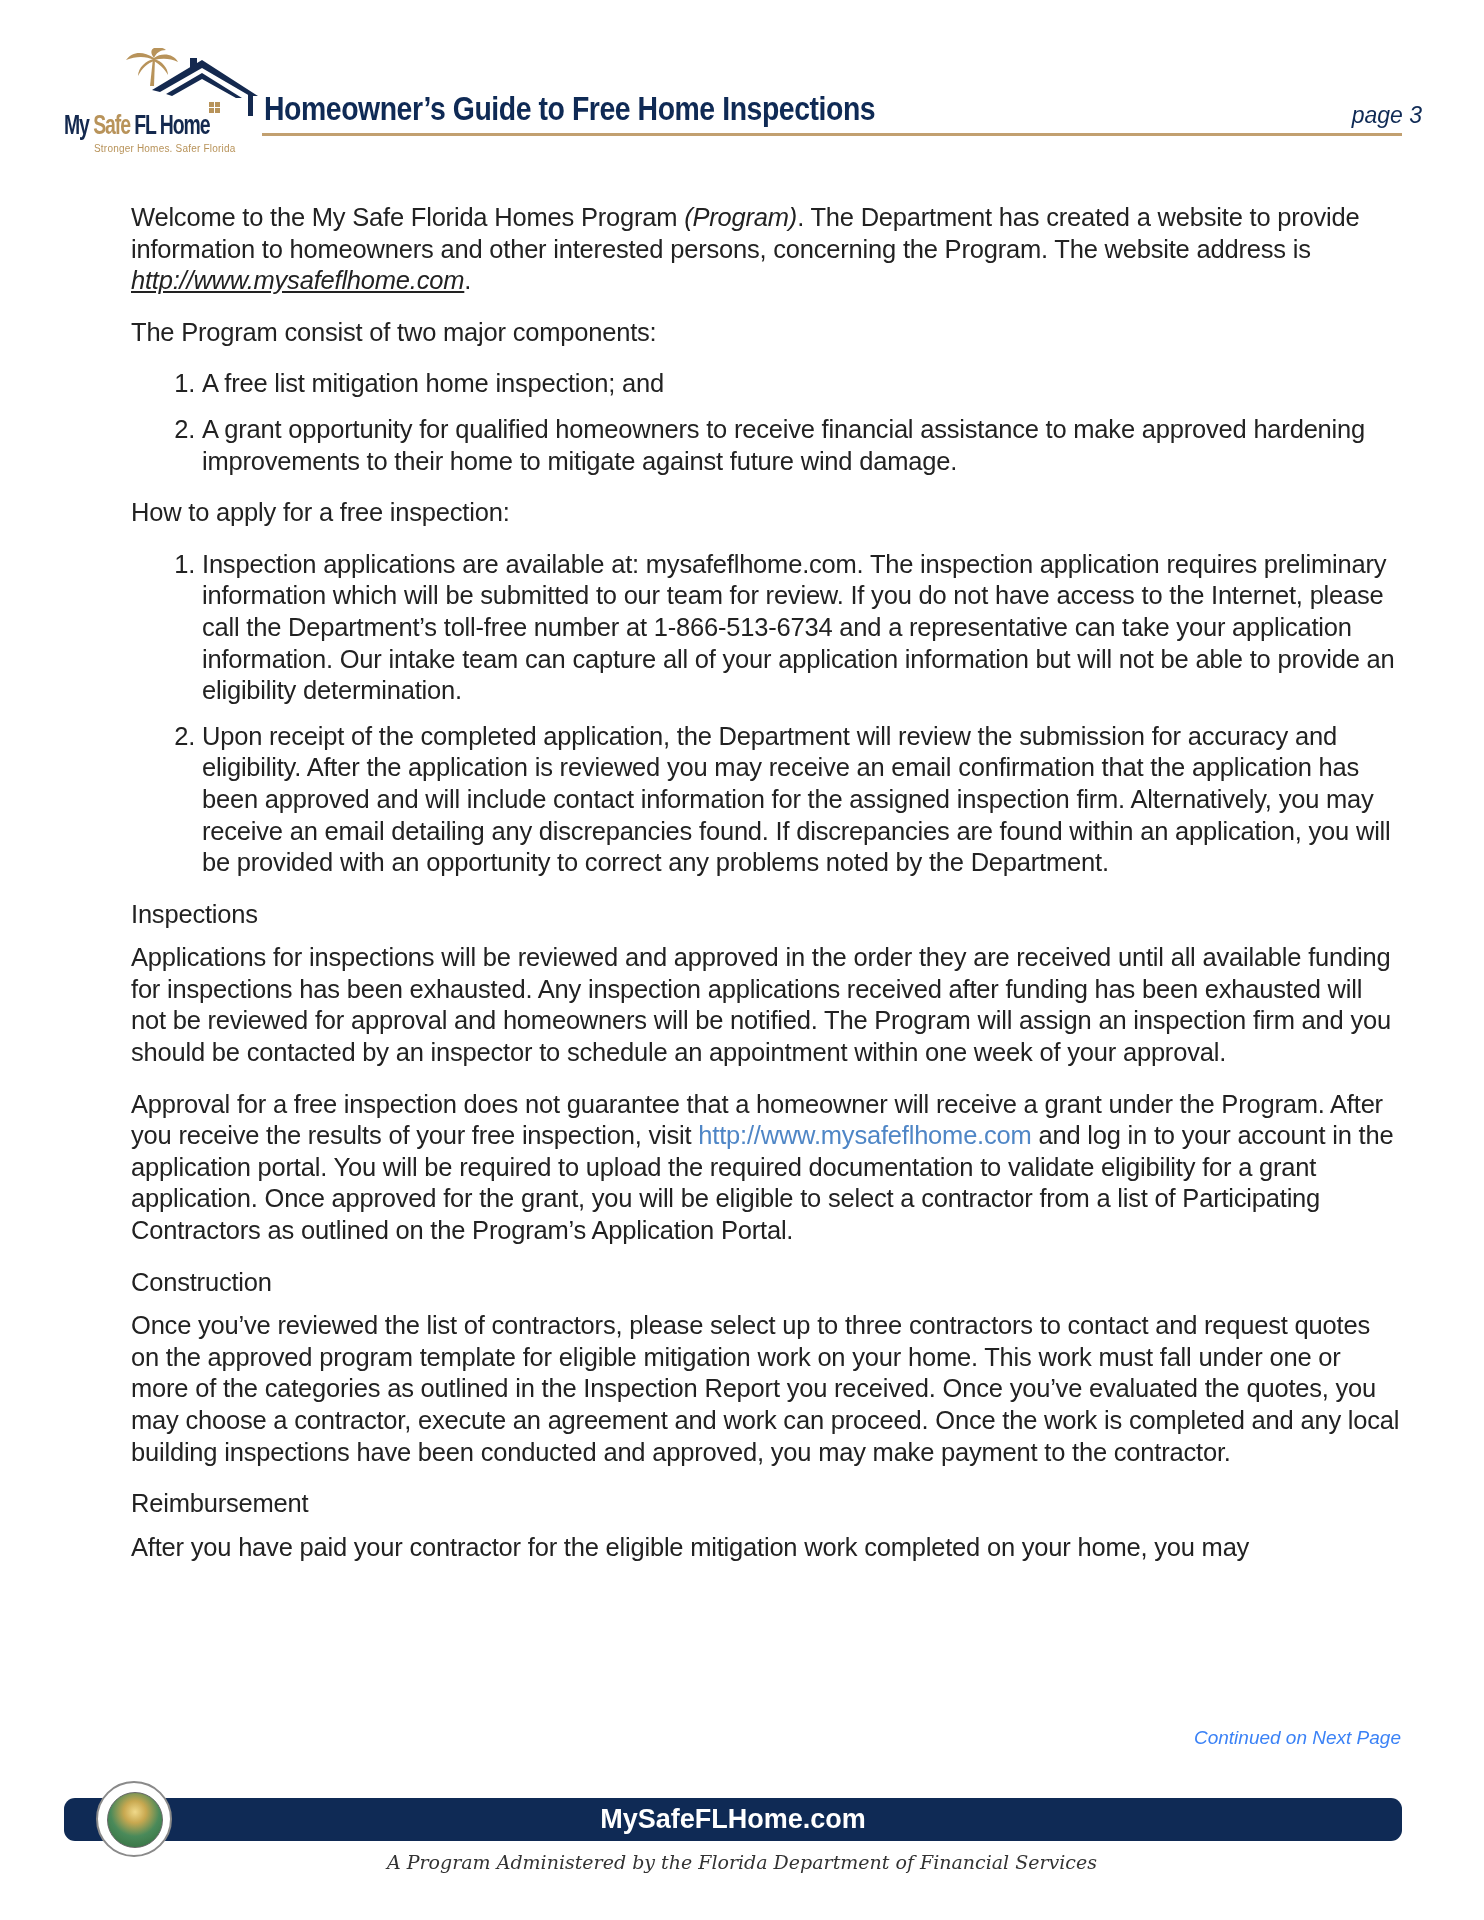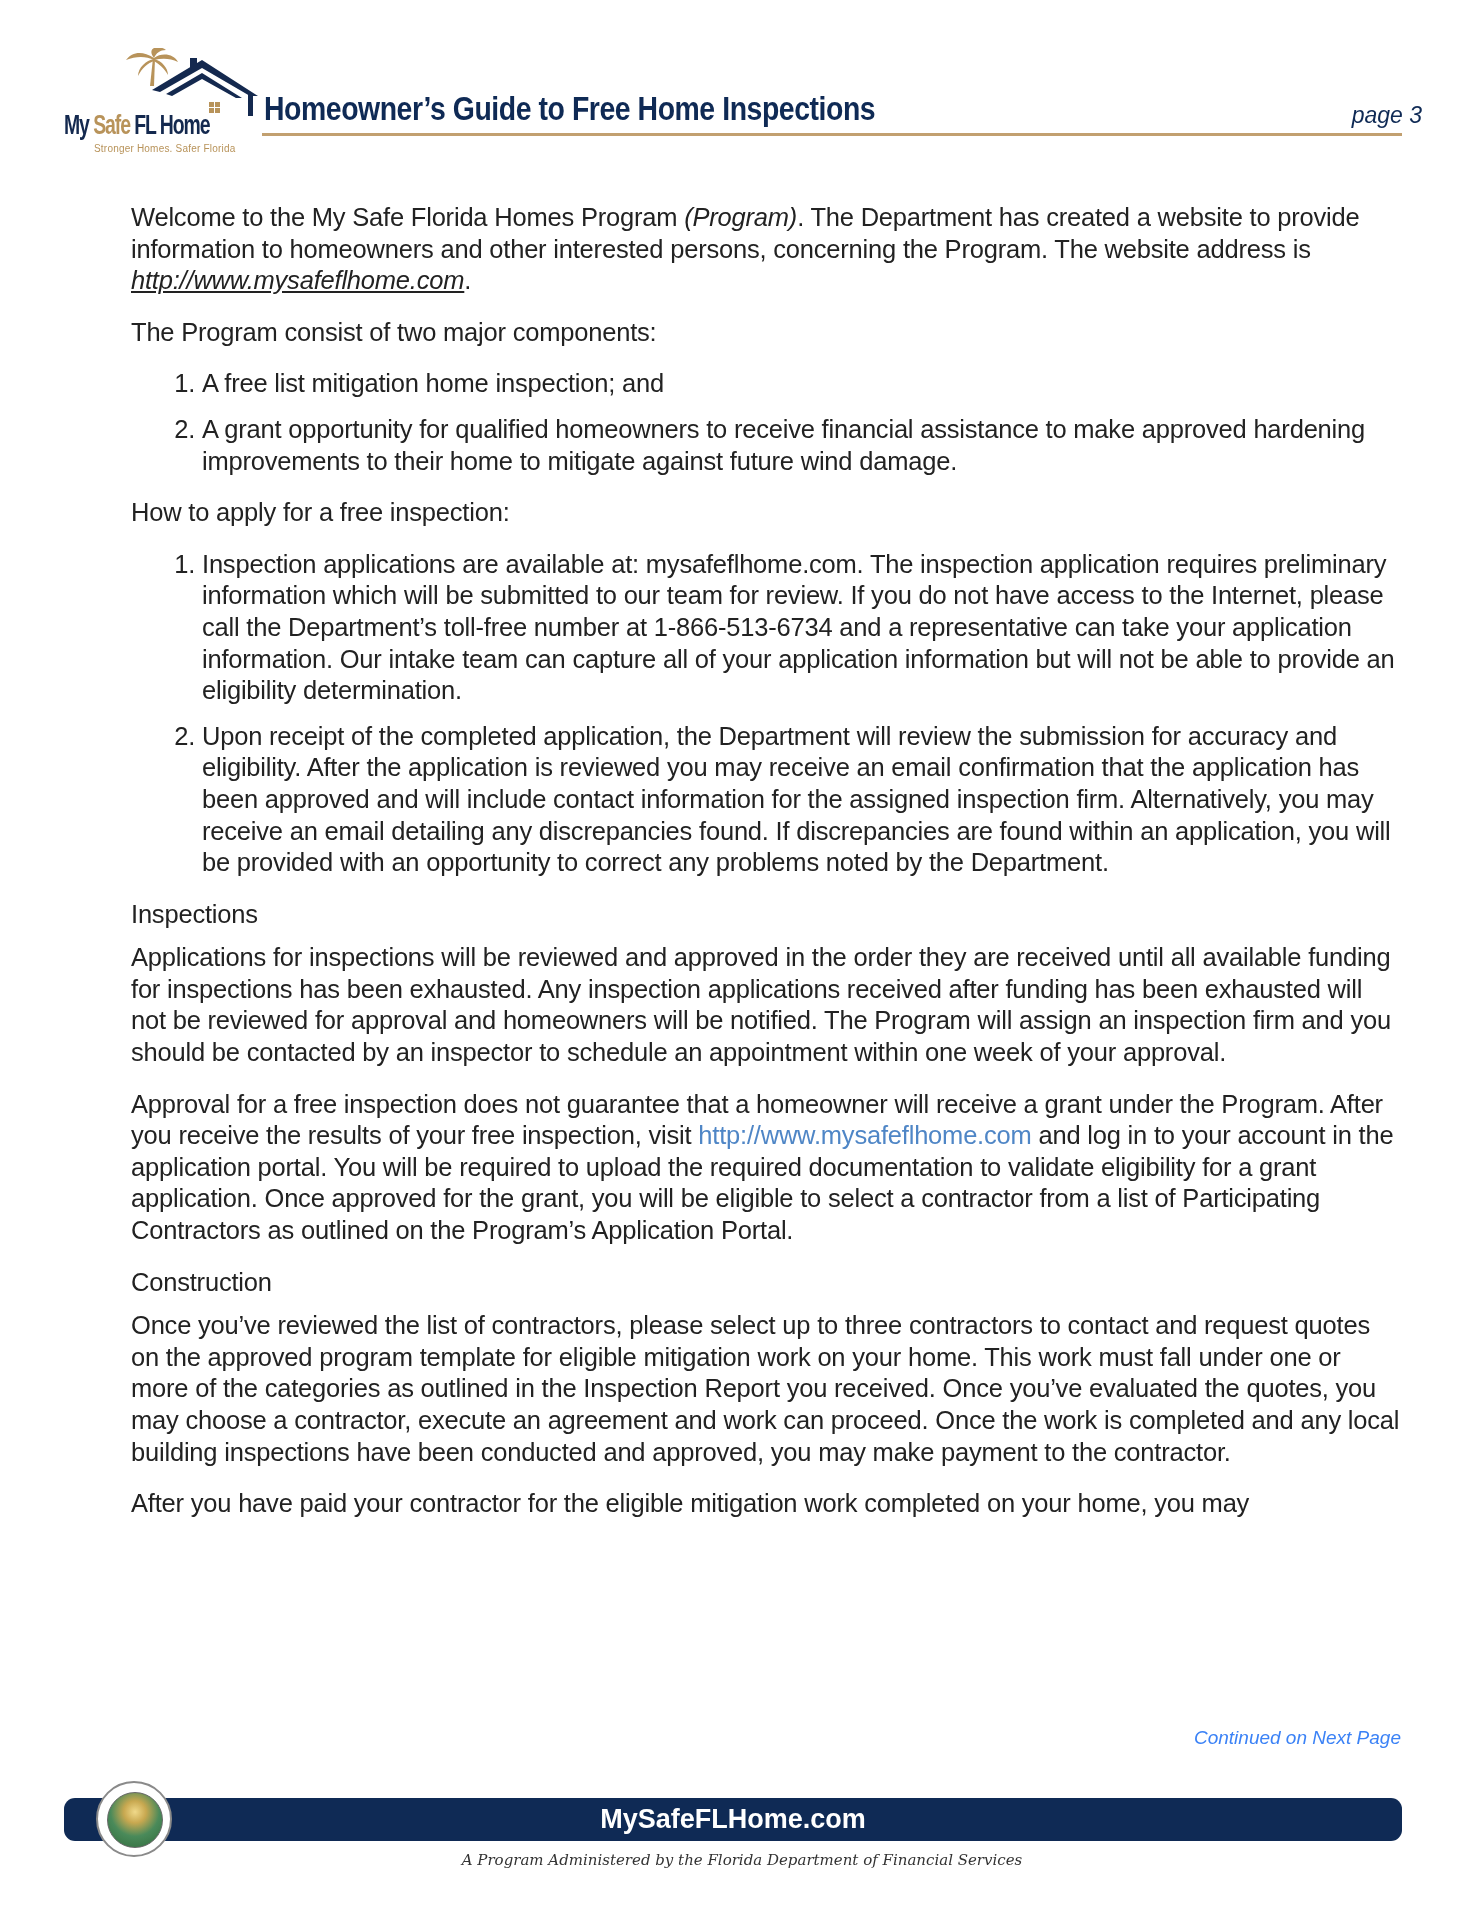--- a/index.html
+++ b/index.html
@@ -26,21 +26,21 @@
     .content ol li { margin-bottom: 14px; padding-left: 0; }
     .content ol li:last-child { margin-bottom: 0; }
     .content h3 { margin: 2px 0 12px 0; font-size: 25.5px; font-weight: normal; color: #222222; }
     .continued { position: absolute; right: 83px; top: 1727px; font-size: 19px; font-style: italic; color: #3b82f6; }
 
     
     .footer-bar { position: absolute; left: 64px; top: 1798px; width: 1338px; height: 43px; background: #0f2a55; border-radius: 11px; }
     .footer-site { position: absolute; left: 0; right: 0; top: 6px; text-align: center; color: #ffffff; font-size: 27px; font-weight: bold; }
     .seal { position: absolute; left: 96px; top: 1781px; width: 76px; height: 76px; border-radius: 50%; background: #ffffff; border: 2px solid #8a8a8a; box-sizing: border-box; }
     .seal-inner { position: absolute; left: 9px; top: 9px; width: 54px; height: 54px; border-radius: 50%; background: radial-gradient(circle at 50% 35%, #f0d98a 0%, #c8a850 25%, #4a8a5a 55%, #2f6a3a 100%); border: 1px solid #666; }
-    .footer-tag { position: absolute; left: 0; width: 1484px; top: 1851px; text-align: center; font-family: "DejaVu Serif", serif; font-style: italic; font-size: 15px; color: #333333; }
+    .footer-tag { position: absolute; left: 0; width: 1484px; top: 1851px; text-align: center; font-family: "DejaVu Serif", serif; font-style: italic; font-size: 19px; color: #333333; }
   </style>
 </head>
 <body>
 
 <div class="header">
   <div class="logo">
     <svg width="200" height="70" viewBox="0 0 200 70" style="position:absolute;left:0;top:0;">
 
       <g fill="#b8935a">
         <path d="M88 38 L91 10 L93 10 L92 38 Z"></path>
@@ -93,20 +93,21 @@
   </ol>
 
   <h3>Inspections</h3>
   <p>Applications for inspections will be reviewed and approved in the order they are received until all available funding for inspections has been exhausted. Any inspection applications received after funding has been exhausted will not be reviewed for approval and homeowners will be notified. The Program will assign an inspection firm and you should be contacted by an inspector to schedule an appointment within one week of your approval.</p>
 
   <p><span>Approval for a free inspection does not guarantee that a homeowner will receive a grant under the Program. After you receive the results of your free inspection, visit </span><a class="link-blue">http://www.mysafeflhome.com</a><span> and log in to your account in the application portal. You will be required to upload the required documentation to validate eligibility for a grant application. Once approved for the grant, you will be eligible to select a contractor from a list of Participating Contractors as outlined on the Program’s Application Portal.</span></p>
 
   <h3>Construction</h3>
   <p>Once you’ve reviewed the list of contractors, please select up to three contractors to contact and request quotes on the approved program template for eligible mitigation work on your home. This work must fall under one or more of the categories as outlined in the Inspection Report you received. Once you’ve evaluated the quotes, you may choose a contractor, execute an agreement and work can proceed. Once the work is completed and any local building inspections have been conducted and approved, you may make payment to the contractor.</p>
 
+  <h3>Reimbursement</h3>
   <p>After you have paid your contractor for the eligible mitigation work completed on your home, you may</p>
 </div>
 
 <div class="continued">Continued on Next Page</div>
 
 <div class="footer-bar">
   <div class="footer-site">MySafeFLHome.com</div>
 </div>
 <div class="seal">
   <div class="seal-inner"></div>

